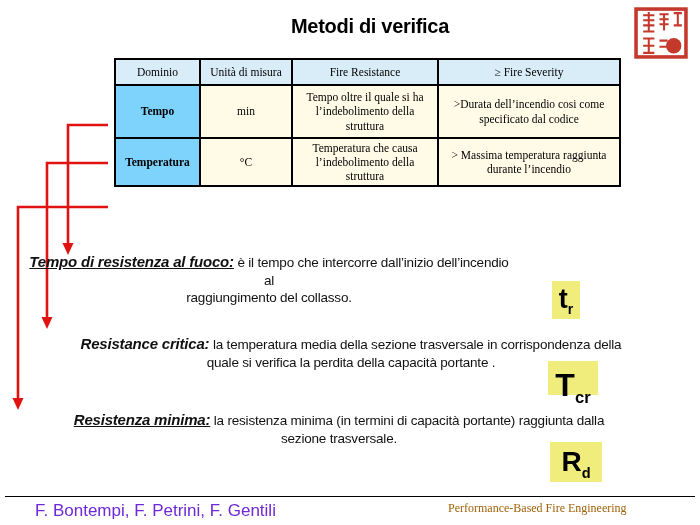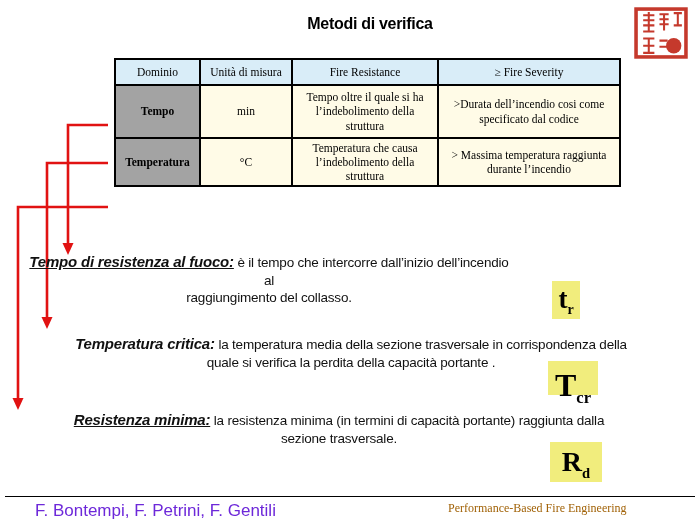--- a/index.html
+++ b/index.html
@@ -5,37 +5,37 @@
   html,body{margin:0;padding:0;}
   body{
     width:700px;height:525px;background:#ffffff;position:relative;overflow:hidden;
     font-family:"Liberation Sans", sans-serif;color:#000;
   }
   .slide{position:absolute;inset:0;}
 
   
   .title{
     position:absolute;top:15px;left:40px;width:660px;text-align:center;
-    font-size:16px;font-weight:bold;letter-spacing:-0.3px;color:#000;
+    font-size:20px;font-weight:bold;letter-spacing:-0.3px;color:#000;
   }
 
   
   .stamp{position:absolute;left:634px;top:7px;width:54px;height:52px;}
 
   
   .tbl-wrap{position:absolute;left:114px;top:58px;}
   table{border-collapse:collapse;table-layout:fixed;padding-left:44px;}
   th,td{
     border:2px solid #000;
     font-family:"Liberation Serif","DejaVu Serif",serif;
     font-size:11.5px;line-height:1.22;text-align:center;vertical-align:middle;
     padding:2px 4px;color:#000;
   }
   th{background:#d9edf8;font-weight:normal;}
-  td.domain{background:#a3a3a3;font-weight:bold;}
+  td.domain{background:#7dd3fc;font-weight:bold;}
   td.plain{background:#fffbe7;}
   tr.hdr{height:26px;}
   tr.r1{height:53px;}
   tr.r2{height:43px;}
   tr.r3{height:40px;}
   .red-underline{
     border-bottom:2px solid #c5392c;padding-bottom:0px;
   }
 
   
@@ -48,21 +48,21 @@
   }
   .block .lead{font-weight:bold;font-style:italic;font-size:15px;}
   .block .lead.u{text-decoration:underline;}
   #block-1{left:20px;top:252px;width:482px;margin-left:8px;}
   #block-2{left:10px;top:334px;width:682px;}
   #block-3{left:10px;top:410px;width:658px;}
 
   
   .sym{
     position:absolute;background:#f1ed7d;text-align:center;font-weight:bold;color:#000;
-    font-family:Liberation Serif, serif;
+    font-family:Liberation Sans, sans-serif;
   }
   .sym sub{font-size:0.52em;}
   #sym-1{left:552px;top:281px;width:28px;height:38px;font-size:27px;line-height:37px;}
   #sym-2{left:548px;top:361px;width:50px;height:34px;font-size:32px;line-height:48px;}
   #sym-3{left:540px;top:442px;width:52px;height:40px;font-size:28px;line-height:39px;margin-left:10px;}
 
   
   .footer-line{position:absolute;left:5px;width:690px;top:496px;border-top:1.5px solid #000;}
   .footer-left{position:absolute;left:35px;top:501px;font-size:17px;color:#6d28d9;}
   .footer-right{position:absolute;left:448px;top:501px;font-size:12px;color:#a16207;font-family:Liberation Serif, serif;}
@@ -132,21 +132,21 @@
     </g>
   </svg>
 
   <div class="block" id="block-1">
     <span class="lead u">Tempo di resistenza al fuoco:</span>
     <span>è il tempo che intercorre dall’inizio dell’incendio al</span><br>
     <span>raggiungimento del collasso.</span>
   </div>
 
   <div class="block" id="block-2">
-    <span class="lead">Temperatura critica:</span>
+    <span class="lead">Resistance critica:</span>
     <span>la temperatura media della sezione trasversale in corrispondenza della</span><br>
     <span>quale si verifica la perdita della capacità portante .</span>
   </div>
 
   <div class="block" id="block-3">
     <span class="lead u">Resistenza minima:</span>
     <span>la resistenza minima (in termini di capacità portante) raggiunta dalla</span><br>
     <span>sezione trasversale.</span>
   </div>
 

